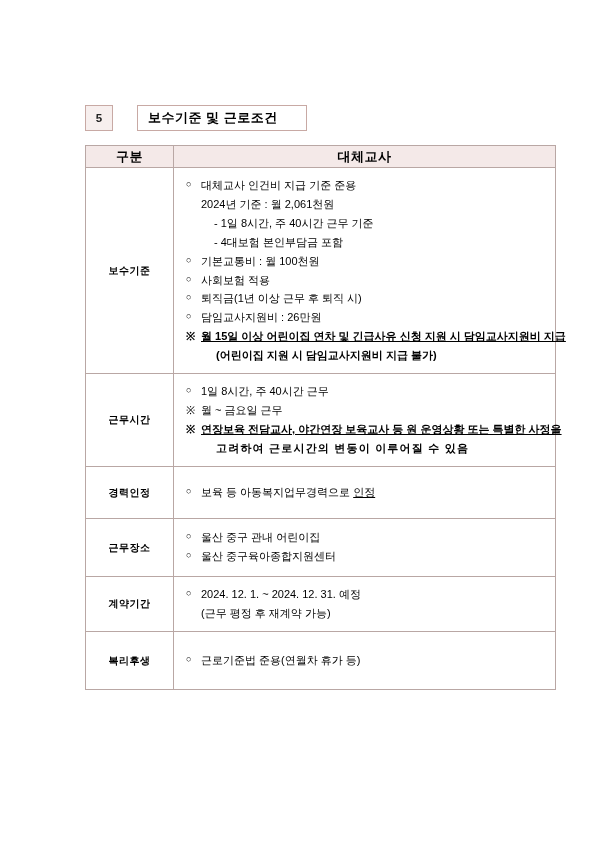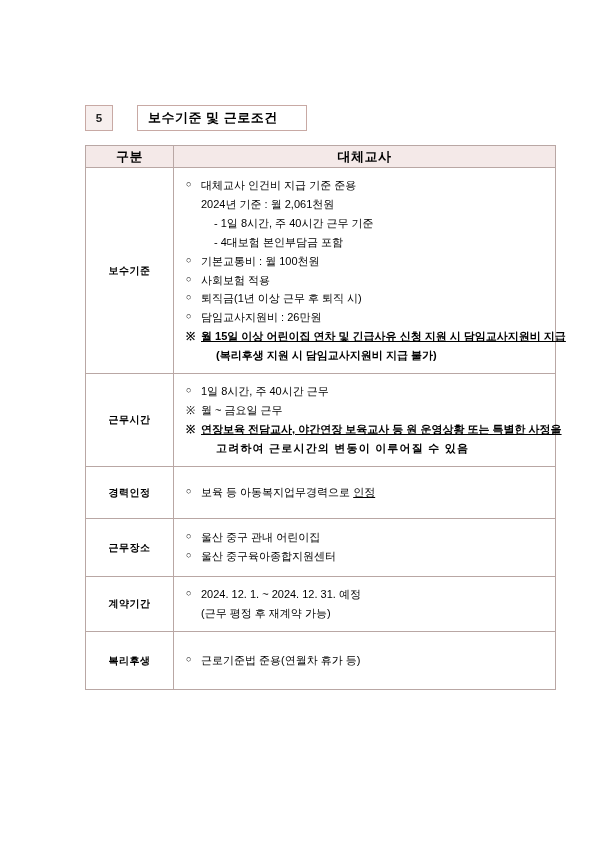--- a/index.html
+++ b/index.html
@@ -181,21 +181,21 @@
         <td class="body">
           <div class="li">대체교사 인건비 지급 기준 준용</div>
           <div class="plain">2024년 기준 : 월 2,061천원</div>
           <div class="sub">- 1일 8시간, 주 40시간 근무 기준</div>
           <div class="sub">- 4대보험 본인부담금 포함</div>
           <div class="li">기본교통비 : 월 100천원</div>
           <div class="li">사회보험 적용</div>
           <div class="li">퇴직금(1년 이상 근무 후 퇴직 시)</div>
           <div class="li">담임교사지원비 : 26만원</div>
           <div class="note">월 15일 이상 어린이집 연차 및 긴급사유 신청 지원 시 담임교사지원비 지급</div>
-          <div class="note-cont">(복리후생 지원 시 담임교사지원비 지급 불가)</div>
+          <div class="note-cont">(어린이집 지원 시 담임교사지원비 지급 불가)</div>
         </td>
       </tr>
 
       <tr class="r-time">
         <td class="label">근무시간</td>
         <td class="body">
           <div class="li">1일 8시간, 주 40시간 근무</div>
           <div class="note-light">월 ~ 금요일 근무</div>
           <div class="note">연장보육 전담교사, 야간연장 보육교사 등 원 운영상황 또는 특별한 사정을</div>
           <div class="note-cont spaced">고려하여 근로시간의  변동이 이루어질 수 있음</div>

